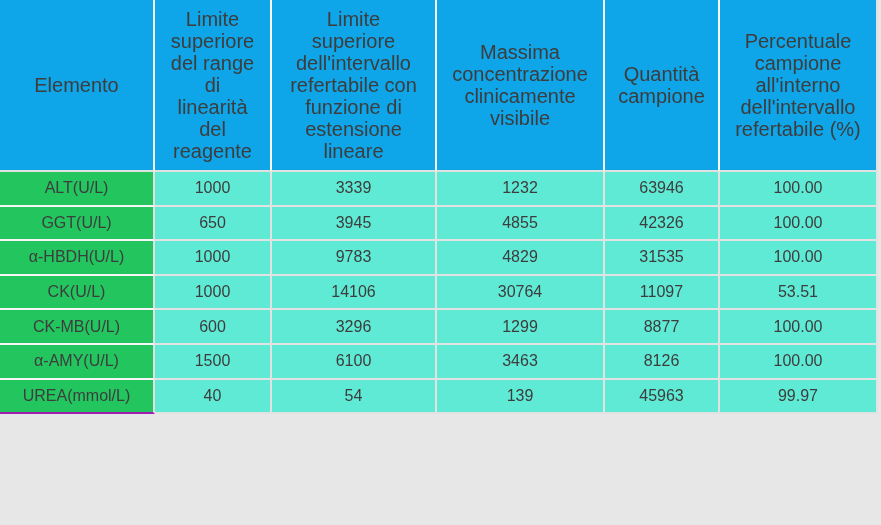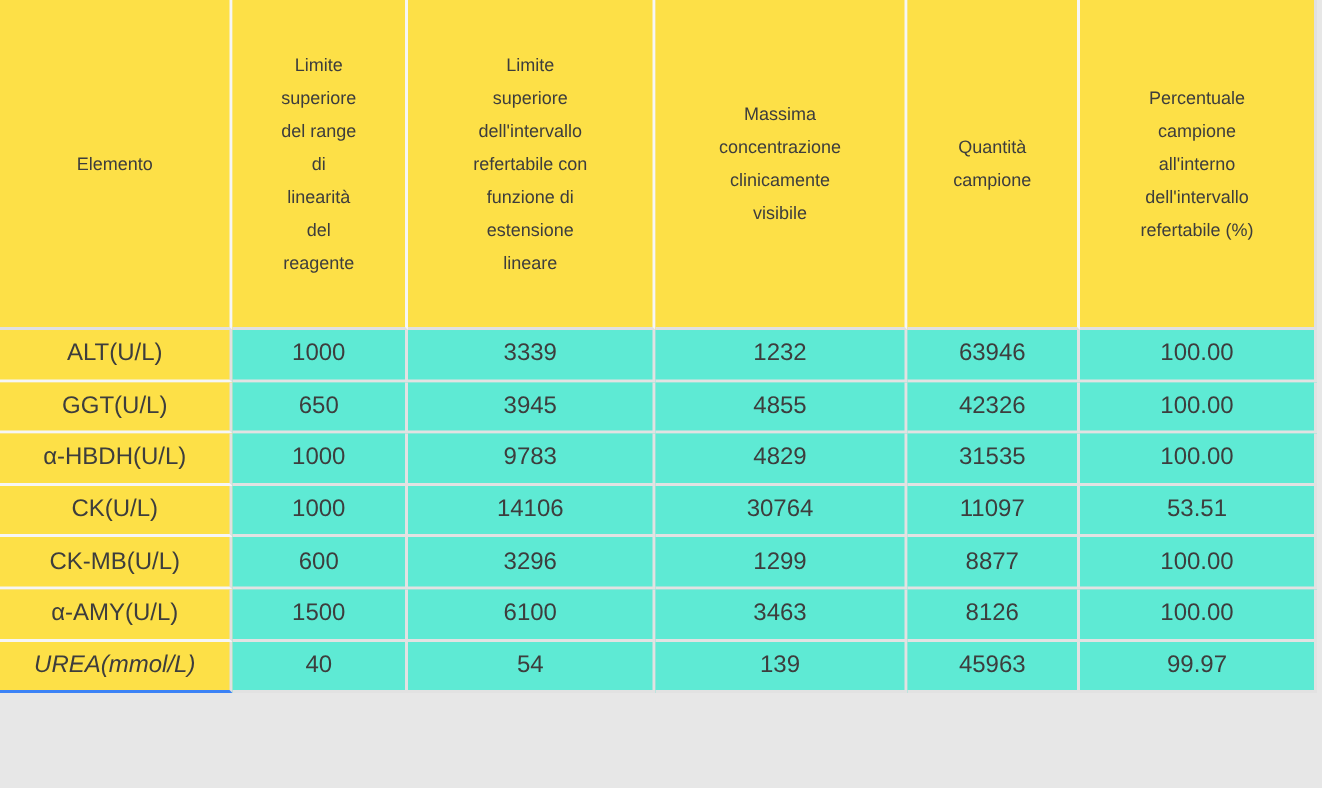--- a/index.html
+++ b/index.html
@@ -23,41 +23,40 @@
   th, td {
     box-sizing: border-box;
     text-align: center;
     vertical-align: middle;
     font-weight: 400;
     padding: 0 4px;
     overflow: hidden;
   }
   
   thead th {
-    height: 220px;
-    background: #fde047;
+    height: 172px;
+    background: #0ea5e9;
     border-right: 2px solid #f6f6f6;
     border-bottom: 2px solid #e0e0e0;
-    font-size: 12px;
+    font-size: 20px;
     line-height: 22px;
     white-space: pre-line;
   }
   thead th:last-child {
     border-right: 2px solid #e0e0e0;
   }
   
   tbody th.label {
-    background: #fde047;
+    background: #22c55e;
     border-right: 2px solid #e0e0e0;
     border-bottom: 2px solid #f6f6f6;
     font-size: 16px;
   }
   tbody tr:last-child th.label {
-    border-bottom: 2px solid #3b82f6;
-    font-style: italic;
+    border-bottom: 2px solid #a21caf;
   }
   
   tbody td.val {
     background: #5eead4;
     border-right: 2px solid #e2e2e2;
     border-bottom: 2px solid #e2e2e2;
     font-size: 16px;
   }
   tbody th, tbody td {
     height: 34.6px;

